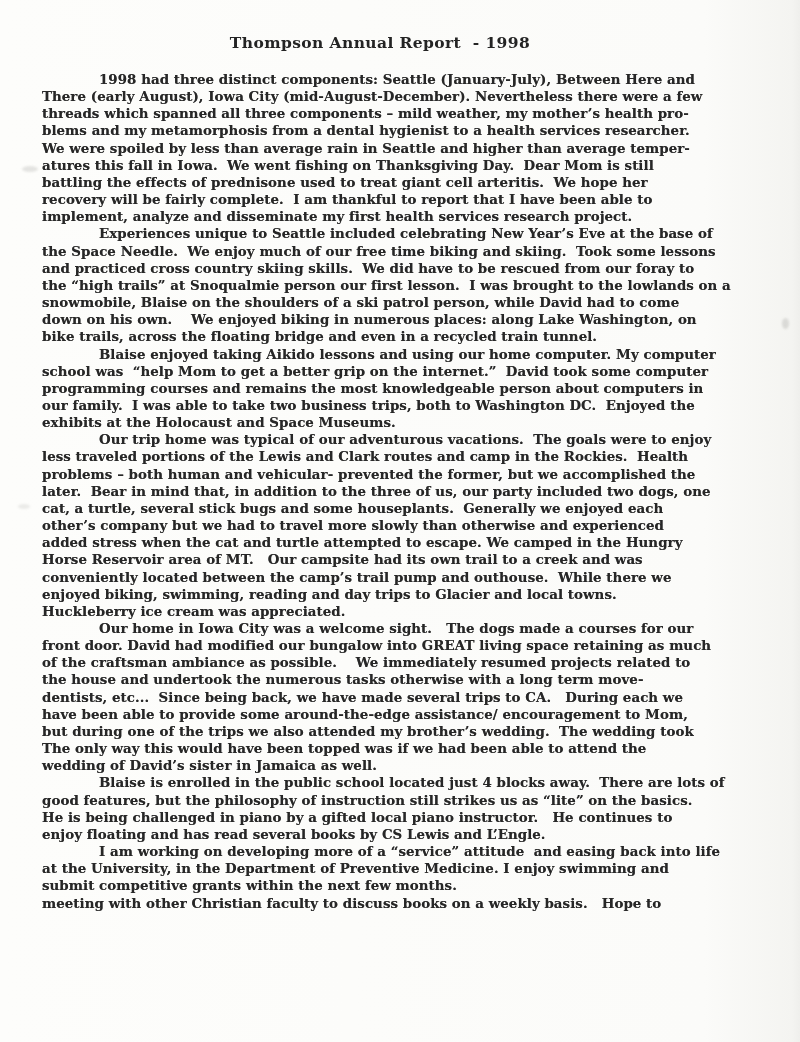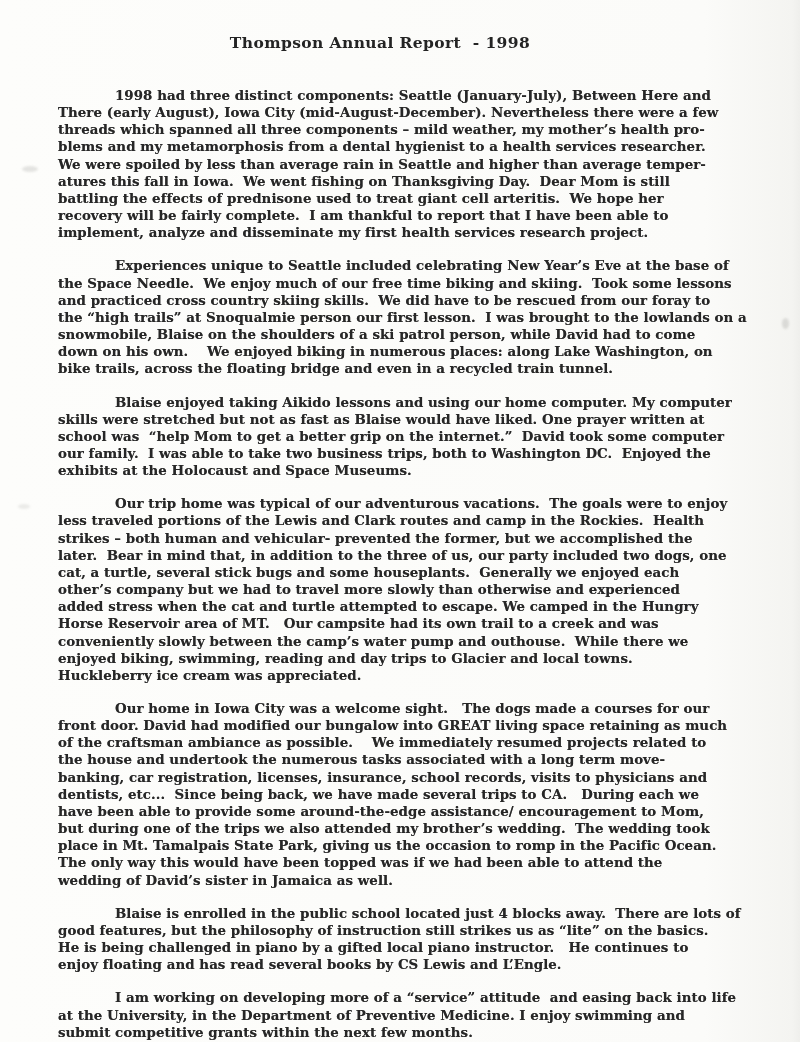--- a/index.html
+++ b/index.html
@@ -24,21 +24,21 @@
     font-size: 15.5px;
     letter-spacing: 0.4px;
     white-space: pre;
     color: #242424;
   }
   .doc-body {
     position: absolute;
     top: 71px; left: 42px;
     width: 722px;
   }
-  .paragraph { margin: 16px; }
+  .paragraph { margin: 0; }
   .line {
     font-size: 13.4px;
     line-height: 17.15px;
     letter-spacing: 0.05px;
     white-space: pre;
     color: #272727;
     text-shadow: 0 0 0.5px rgba(30,30,30,0.55);
   }
   .line.first { text-indent: 57px; }
   .scan-artifact {
@@ -73,48 +73,46 @@
         <div class="line first">Experiences unique to Seattle included celebrating New Year’s Eve at the base of</div>
         <div class="line">the Space Needle.  We enjoy much of our free time biking and skiing.  Took some lessons</div>
         <div class="line">and practiced cross country skiing skills.  We did have to be rescued from our foray to</div>
         <div class="line">the “high trails” at Snoqualmie person our first lesson.  I was brought to the lowlands on a</div>
         <div class="line">snowmobile, Blaise on the shoulders of a ski patrol person, while David had to come</div>
         <div class="line">down on his own.    We enjoyed biking in numerous places: along Lake Washington, on</div>
         <div class="line">bike trails, across the floating bridge and even in a recycled train tunnel.</div>
       </div>
       <div class="paragraph">
         <div class="line first">Blaise enjoyed taking Aikido lessons and using our home computer. My computer</div>
-        <div class="line">skills were stretched but not as fast as Blaise would have liked. One prayer written at</div>
         <div class="line">school was  “help Mom to get a better grip on the internet.”  David took some computer</div>
+        <div class="line">programming courses and remains the most knowledgeable person about computers in</div>
         <div class="line">our family.  I was able to take two business trips, both to Washington DC.  Enjoyed the</div>
         <div class="line">exhibits at the Holocaust and Space Museums.</div>
       </div>
       <div class="paragraph">
         <div class="line first">Our trip home was typical of our adventurous vacations.  The goals were to enjoy</div>
         <div class="line">less traveled portions of the Lewis and Clark routes and camp in the Rockies.  Health</div>
-        <div class="line">strikes – both human and vehicular- prevented the former, but we accomplished the</div>
+        <div class="line">problems – both human and vehicular- prevented the former, but we accomplished the</div>
         <div class="line">later.  Bear in mind that, in addition to the three of us, our party included two dogs, one</div>
         <div class="line">cat, a turtle, several stick bugs and some houseplants.  Generally we enjoyed each</div>
         <div class="line">other’s company but we had to travel more slowly than otherwise and experienced</div>
         <div class="line">added stress when the cat and turtle attempted to escape. We camped in the Hungry</div>
         <div class="line">Horse Reservoir area of MT.   Our campsite had its own trail to a creek and was</div>
-        <div class="line">conveniently slowly between the camp’s water pump and outhouse.  While there we</div>
+        <div class="line">conveniently located between the camp’s trail pump and outhouse.  While there we</div>
         <div class="line">enjoyed biking, swimming, reading and day trips to Glacier and local towns.</div>
         <div class="line">Huckleberry ice cream was appreciated.</div>
       </div>
       <div class="paragraph">
         <div class="line first">Our home in Iowa City was a welcome sight.   The dogs made a courses for our</div>
         <div class="line">front door. David had modified our bungalow into GREAT living space retaining as much</div>
         <div class="line">of the craftsman ambiance as possible.    We immediately resumed projects related to</div>
-        <div class="line">the house and undertook the numerous tasks associated with a long term move-</div>
-        <div class="line">banking, car registration, licenses, insurance, school records, visits to physicians and</div>
+        <div class="line">the house and undertook the numerous tasks otherwise with a long term move-</div>
         <div class="line">dentists, etc...  Since being back, we have made several trips to CA.   During each we</div>
         <div class="line">have been able to provide some around-the-edge assistance/ encouragement to Mom,</div>
         <div class="line">but during one of the trips we also attended my brother’s wedding.  The wedding took</div>
-        <div class="line">place in Mt. Tamalpais State Park, giving us the occasion to romp in the Pacific Ocean.</div>
         <div class="line">The only way this would have been topped was if we had been able to attend the</div>
         <div class="line">wedding of David’s sister in Jamaica as well.</div>
       </div>
       <div class="paragraph">
         <div class="line first">Blaise is enrolled in the public school located just 4 blocks away.  There are lots of</div>
         <div class="line">good features, but the philosophy of instruction still strikes us as “lite” on the basics.</div>
         <div class="line">He is being challenged in piano by a gifted local piano instructor.   He continues to</div>
         <div class="line">enjoy floating and has read several books by CS Lewis and L’Engle.</div>
       </div>
       <div class="paragraph">

